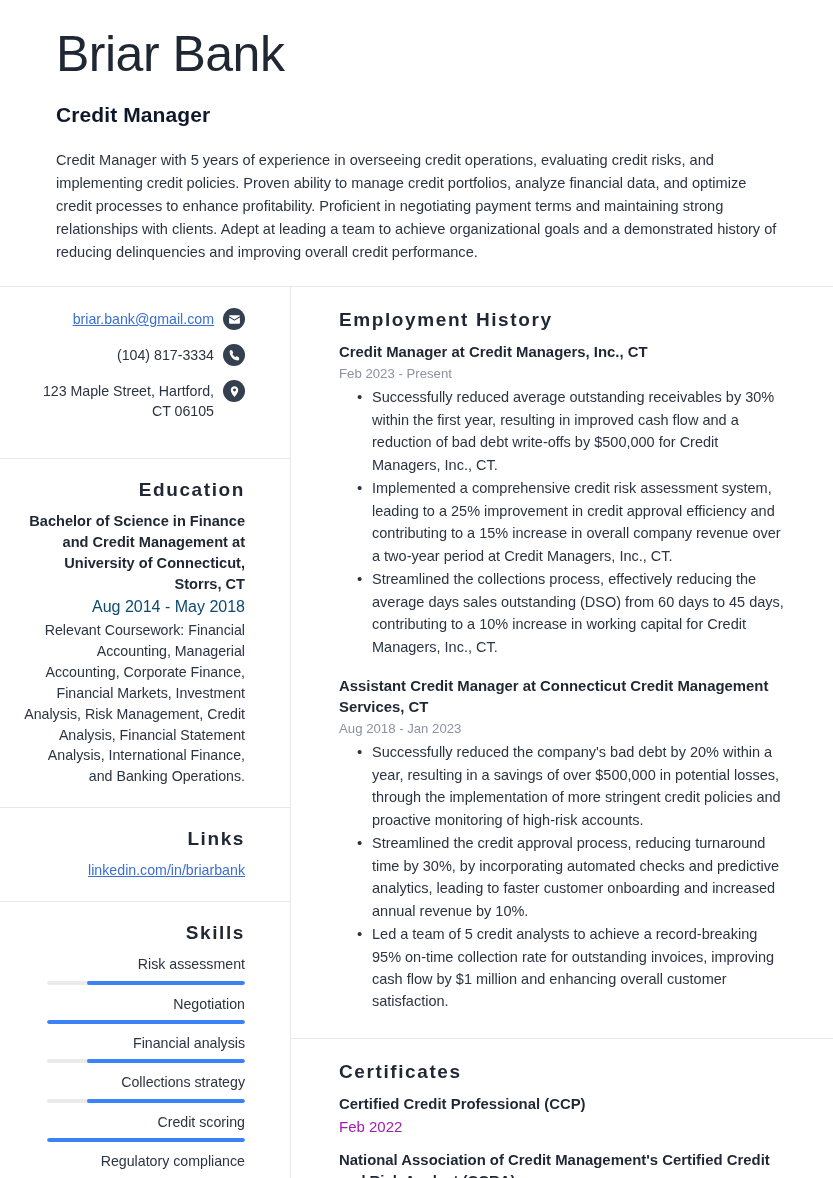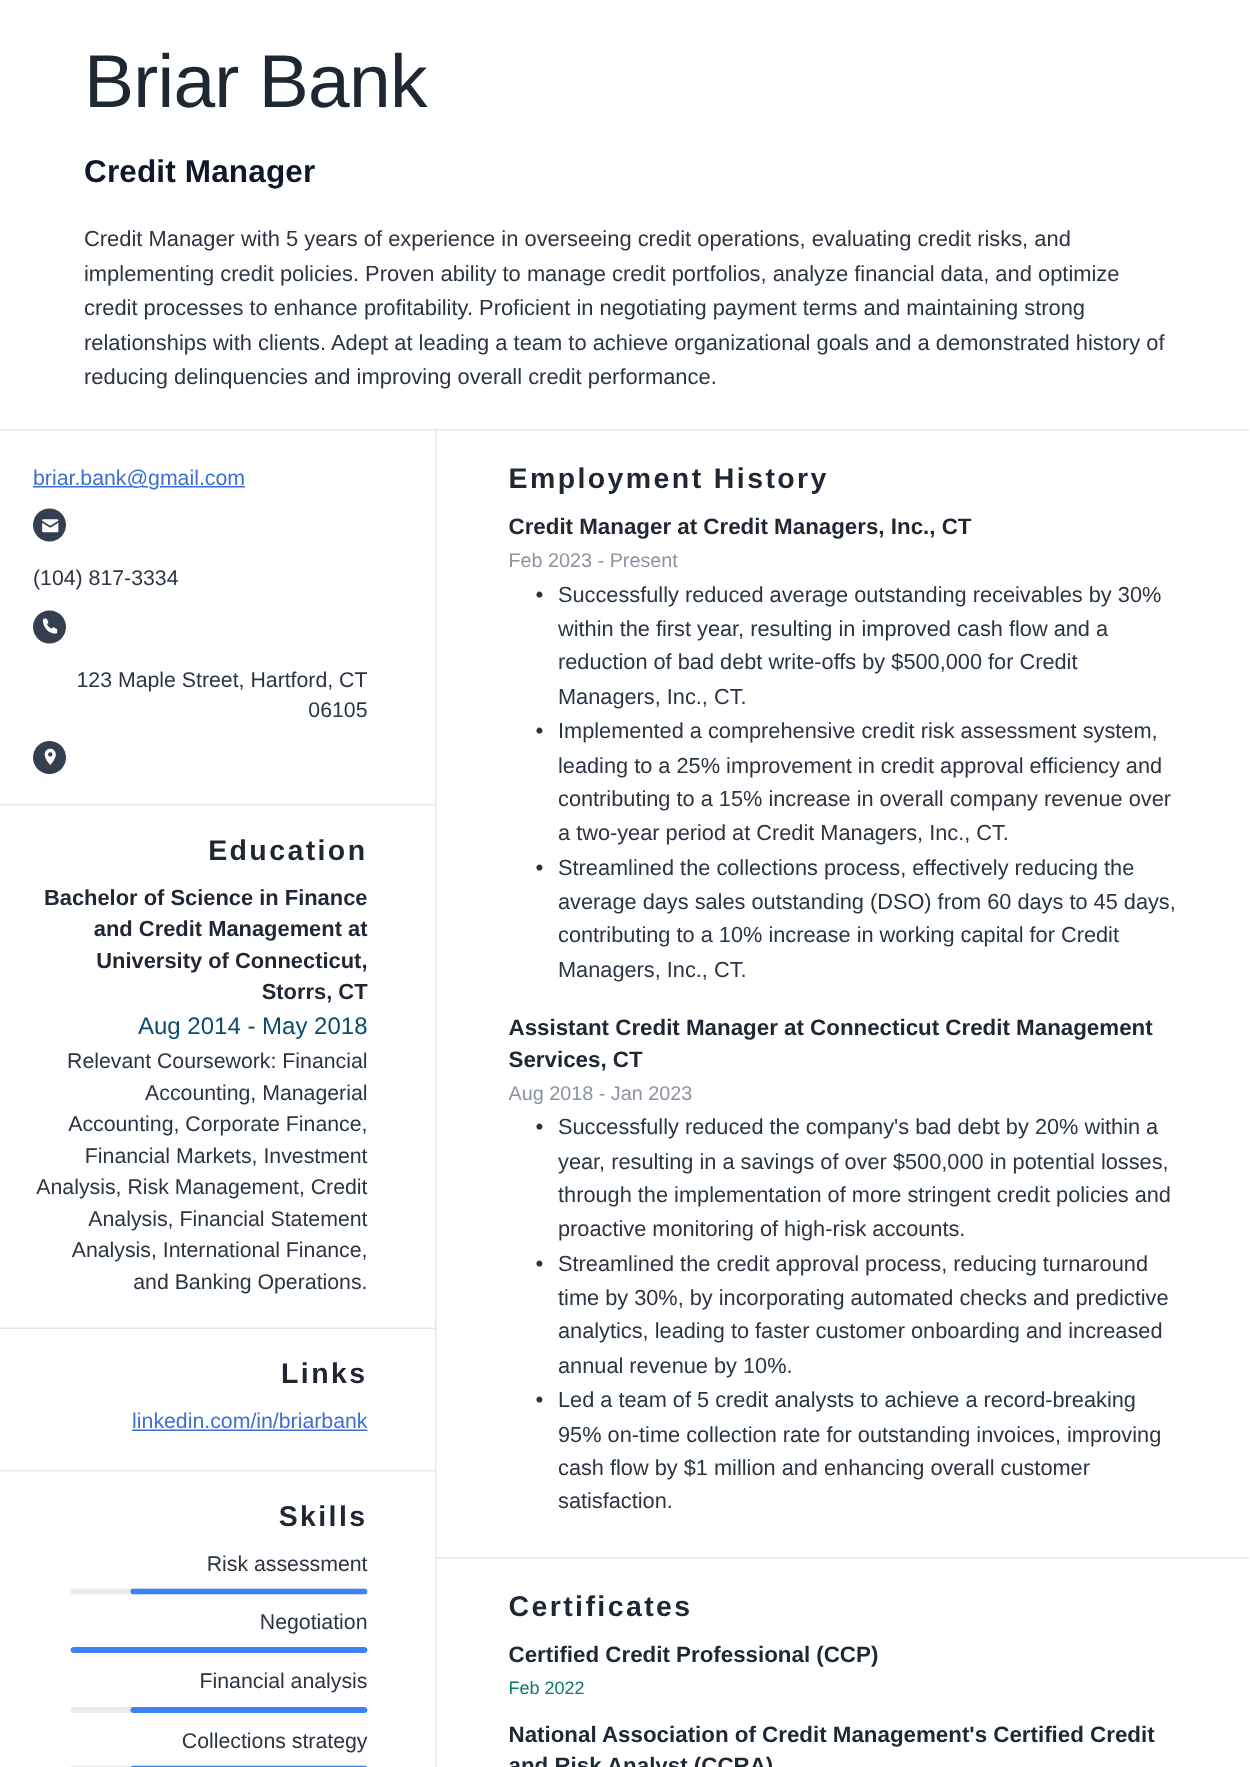--- a/index.html
+++ b/index.html
@@ -87,23 +87,22 @@
     border-bottom: 1px solid #e8e8e8;
   }
 
   
   .contact-row {
     display: flex;
     align-items: flex-start;
     justify-content: flex-end;
     gap: 9px;
     margin-bottom: 13px;
-    flex-direction: column;
-  }
-  .contact-row:last-child { margin-bottom: 0; }
+  }
+  .contact-row:last-child { margin-bottom: 16px; }
 
   .contact-text {
     font-size: 14.2px;
     line-height: 1.42;
     text-align: right;
     color: #2b3441;
     padding-top: 2px;
   }
 
   .contact-text a {
@@ -246,22 +245,22 @@
 
   .simple-entry { margin-bottom: 15px; }
   .simple-entry:last-child { margin-bottom: 0; }
   .simple-entry-title {
     font-size: 14.9px;
     font-weight: 700;
     line-height: 1.42;
     color: #1f2733;
   }
   .simple-entry-date {
-    font-size: 12px;
-    color: #0f766e;
+    font-size: 15px;
+    color: #a21caf;
     margin-top: 3px;
   }
 </style>
 </head>
 <body>
 
 <div class="page">
 
   <div class="header">
     <h1 class="full-name">Briar Bank</h1>
@@ -340,20 +339,26 @@
                 <div class="skill-fill" style="width: 80%; background: rgb(59, 130, 246);"></div>
               </div>
             </div>
             <div class="skill">
               <div class="skill-name">Collections strategy</div>
               <div class="skill-track" style="background: rgb(235, 235, 235);">
                 <div class="skill-fill" style="width: 80%; background: rgb(59, 130, 246);"></div>
               </div>
             </div>
             <div class="skill">
+              <div class="skill-name">Credit scoring</div>
+              <div class="skill-track" style="background: rgb(235, 235, 235);">
+                <div class="skill-fill" style="width: 100%; background: rgb(59, 130, 246);"></div>
+              </div>
+            </div>
+            <div class="skill">
               <div class="skill-name">Regulatory compliance</div>
             </div>
           </div>
       </div>
 
     </div>
 
     <div class="col-right">
 
       <div class="block-right">

